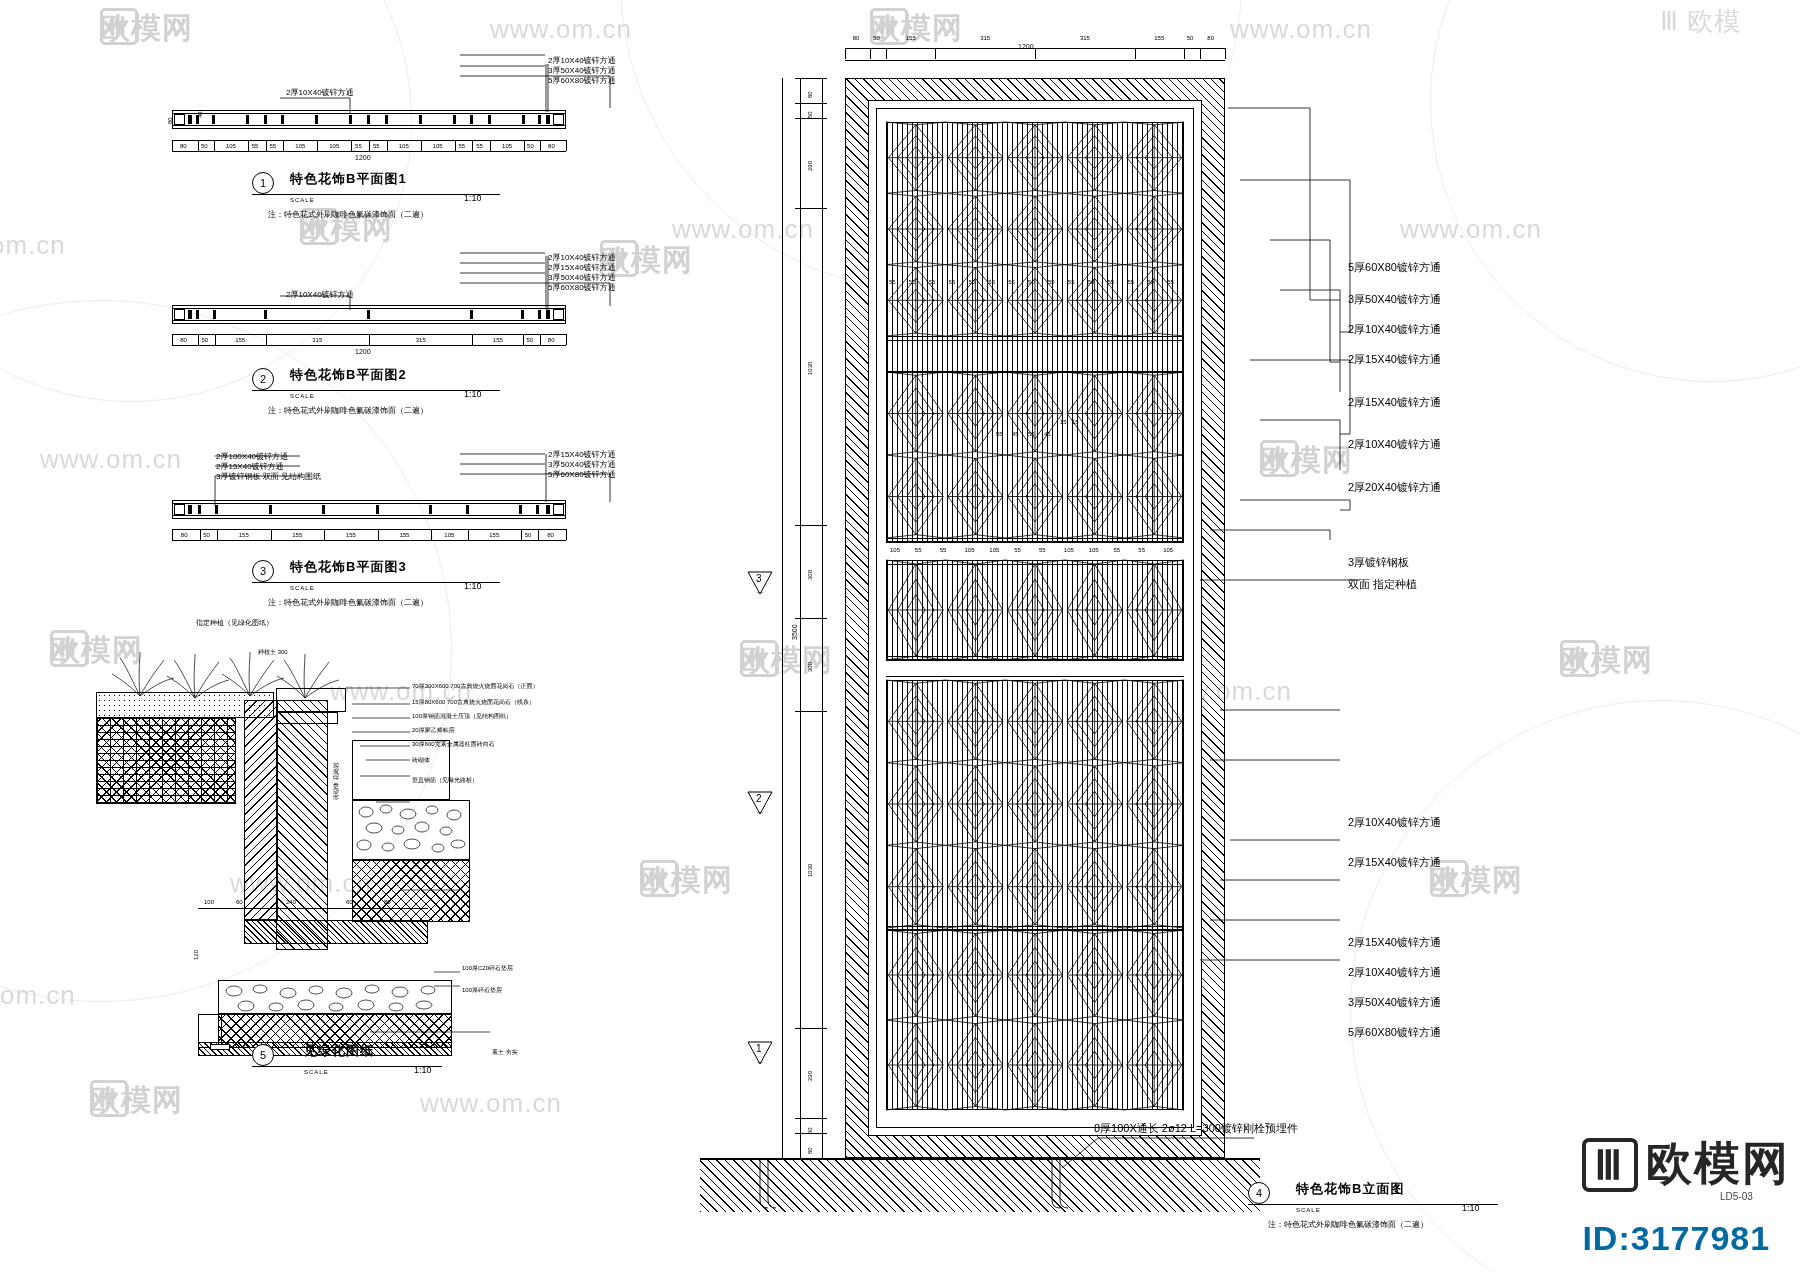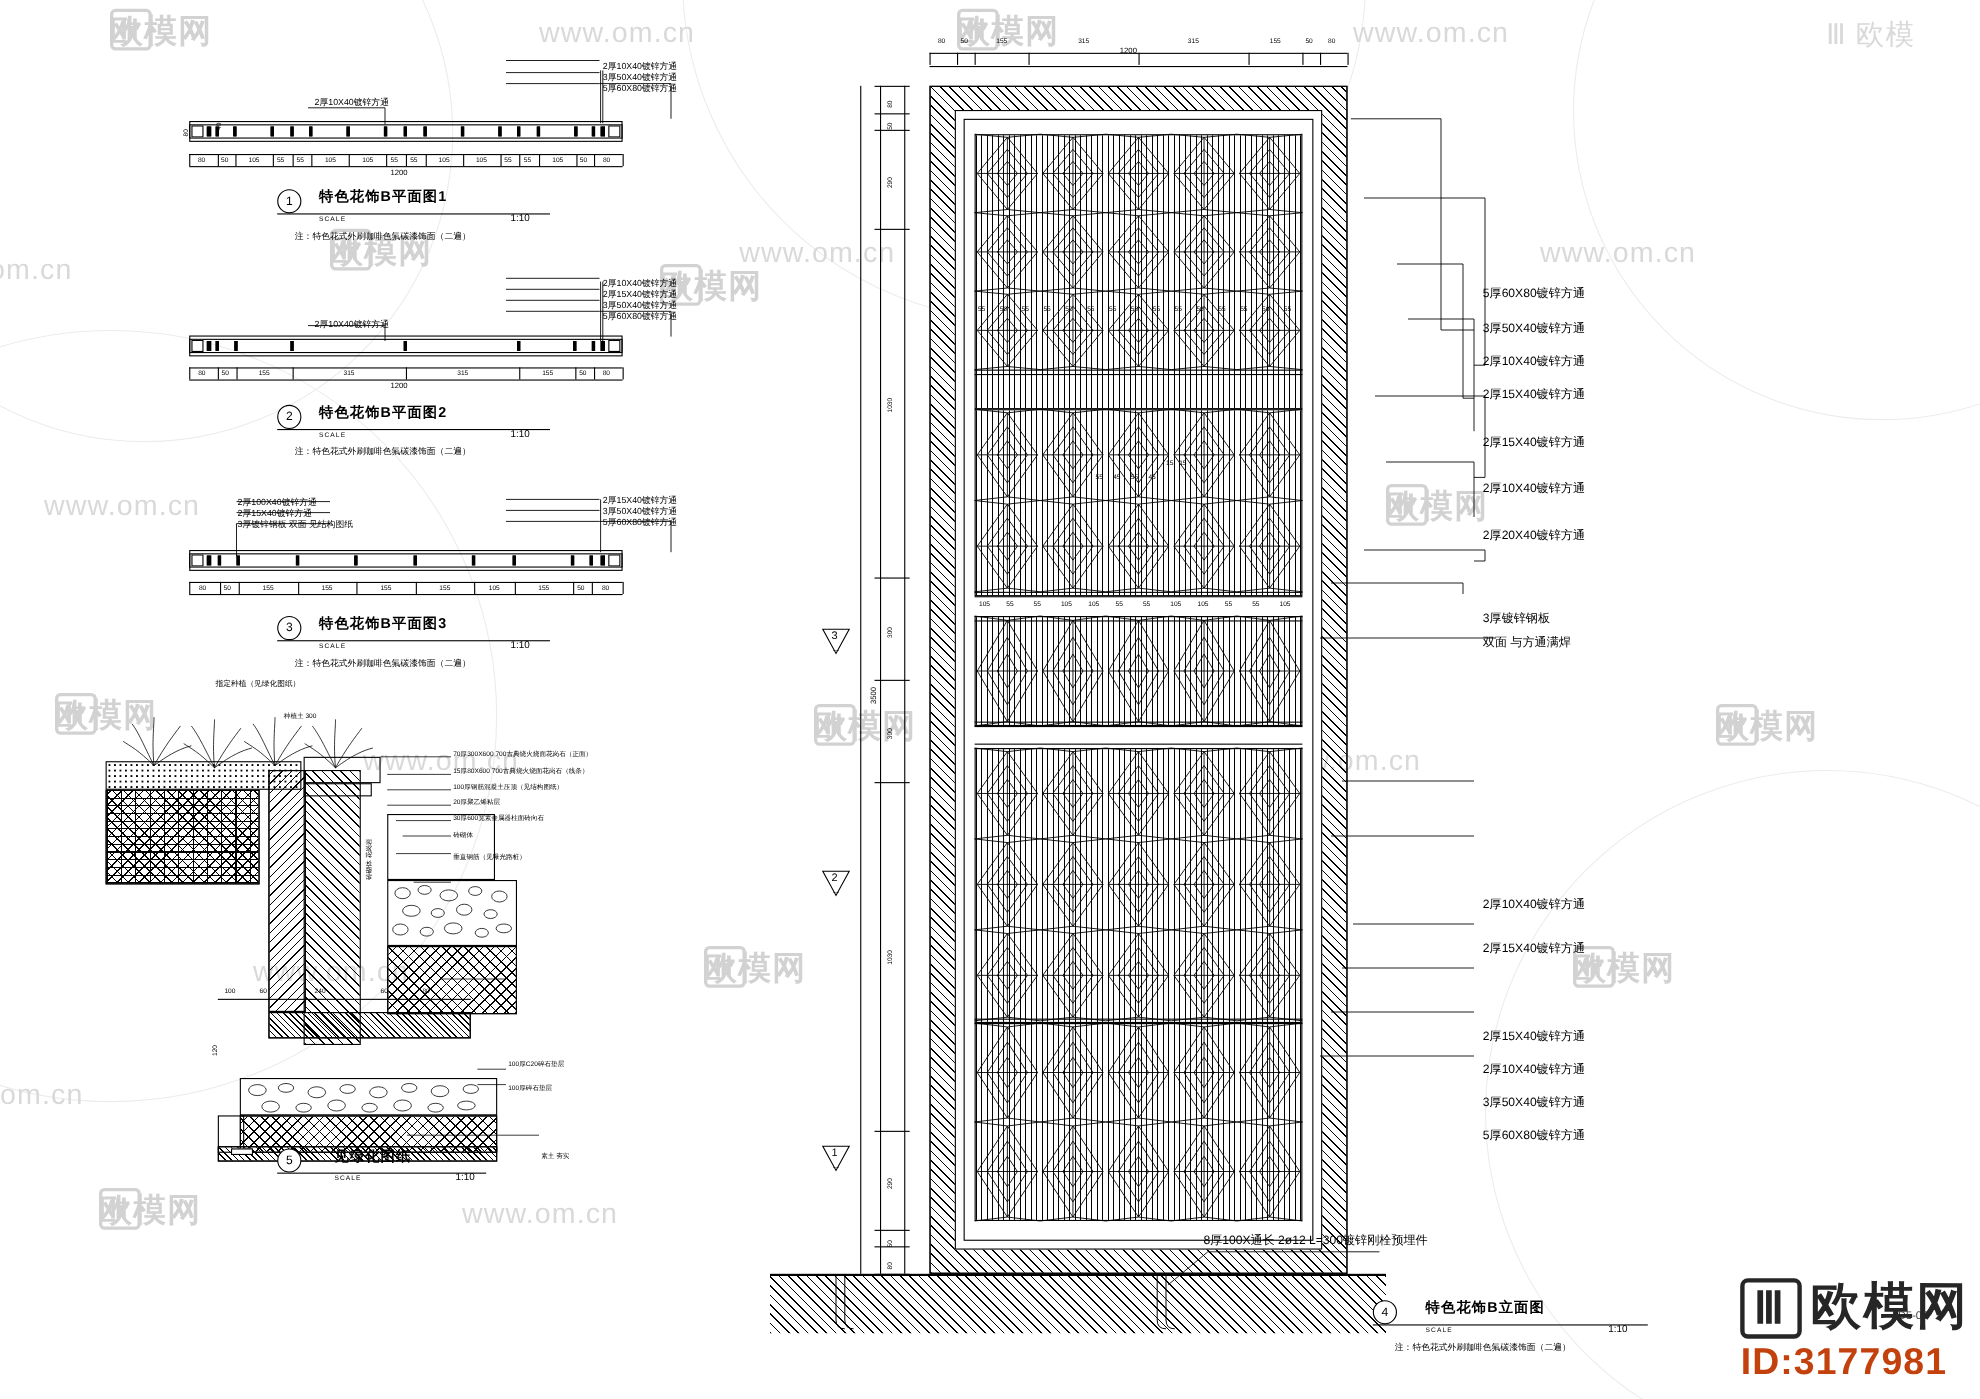--- a/index.html
+++ b/index.html
@@ -45,41 +45,41 @@
   .vstripe{background-image:repeating-linear-gradient(90deg,#000 0 1px,transparent 1px 5px);}
   .crosshatch{background-image:repeating-linear-gradient(45deg,#000 0 1px,transparent 1px 7px),
                                repeating-linear-gradient(-45deg,#000 0 1px,transparent 1px 7px);}
   .dots{background-image:radial-gradient(#000 0.7px,transparent 0.8px);background-size:5px 5px;}
   .brick{background-image:repeating-linear-gradient(0deg,#000 0 1px,transparent 1px 7px),
                          repeating-linear-gradient(90deg,#000 0 1px,transparent 1px 13px);}
 
   
   .idbadge{position:absolute;right:10px;bottom:14px;text-align:left;}
   .idbadge .lg{font-size:46px;font-weight:bold;color:#262626;letter-spacing:2px;}
-  .idbadge .id{font-size:34px;font-weight:bold;color:#c2410c;letter-spacing:1px;}
+  .idbadge .id{font-size:34px;font-weight:bold;color:#0369a1;letter-spacing:1px;margin-top:24px;}
   .idbadge .lgbox{display:inline-block;border:4px solid #262626;border-radius:7px;
       padding:0 8px;margin-right:8px;font-size:40px;letter-spacing:4px;}
   svg{position:absolute;left:0;top:0;overflow:visible;}
 </style>
 </head>
 <body>
 
 <div class="sheet">
 
   <div class="wmcircle" style="left:-150px;top:-160px;width:560px;height:560px;"></div>
   <div class="wmcircle" style="left:-250px;top:300px;width:700px;height:700px;"></div>
   <div class="wmcircle" style="left:1430px;top:-180px;width:560px;height:560px;"></div>
   <div class="wmcircle" style="left:1350px;top:700px;width:620px;height:620px;"></div>
   <div class="wmcircle" style="left:620px;top:-330px;width:620px;height:620px;"></div>
 
   <div class="wm logo" style="left:100px;top:8px;"><span class="box">Ⅲ</span>欧模网</div>
   <div class="wm" style="left:490px;top:14px;">www.om.cn</div>
   <div class="wm logo" style="left:870px;top:8px;"><span class="box">Ⅲ</span>欧模网</div>
   <div class="wm" style="left:1230px;top:14px;">www.om.cn</div>
-  <div class="wm" style="left:1660px;top:14px;">Ⅲ 欧模</div>
+  <div class="wm" style="left:1660px;top:4px;">Ⅲ 欧模</div>
 
   <div class="wm" style="left:-10px;top:230px;">om.cn</div>
   <div class="wm logo" style="left:300px;top:208px;"><span class="box">Ⅲ</span>欧模网</div>
   <div class="wm" style="left:672px;top:214px;">www.om.cn</div>
   <div class="wm logo" style="left:1030px;top:208px;"><span class="box">Ⅲ</span>欧模网</div>
   <div class="wm" style="left:1400px;top:214px;">www.om.cn</div>
 
   <div class="wm" style="left:40px;top:444px;">www.om.cn</div>
   <div class="wm logo" style="left:600px;top:240px;"><span class="box">Ⅲ</span>欧模网</div>
   <div class="wm" style="left:880px;top:446px;">www.om.cn</div>
@@ -1023,21 +1023,21 @@
     </svg>
 
     <div class="txt t11" style="left:1348px;top:263px;">5厚60X80镀锌方通</div>
     <div class="txt t11" style="left:1348px;top:295px;">3厚50X40镀锌方通</div>
     <div class="txt t11" style="left:1348px;top:325px;">2厚10X40镀锌方通</div>
     <div class="txt t11" style="left:1348px;top:355px;">2厚15X40镀锌方通</div>
     <div class="txt t11" style="left:1348px;top:398px;">2厚15X40镀锌方通</div>
     <div class="txt t11" style="left:1348px;top:440px;">2厚10X40镀锌方通</div>
     <div class="txt t11" style="left:1348px;top:483px;">2厚20X40镀锌方通</div>
     <div class="txt t11" style="left:1348px;top:558px;">3厚镀锌钢板</div>
-    <div class="txt t11" style="left:1348px;top:580px;">双面 与方通满焊</div>
+    <div class="txt t11" style="left:1348px;top:580px;">双面 指定种植</div>
     <div class="txt t11" style="left:1348px;top:818px;">2厚10X40镀锌方通</div>
     <div class="txt t11" style="left:1348px;top:858px;">2厚15X40镀锌方通</div>
     <div class="txt t11" style="left:1348px;top:938px;">2厚15X40镀锌方通</div>
     <div class="txt t11" style="left:1348px;top:968px;">2厚10X40镀锌方通</div>
     <div class="txt t11" style="left:1348px;top:998px;">3厚50X40镀锌方通</div>
     <div class="txt t11" style="left:1348px;top:1028px;">5厚60X80镀锌方通</div>
 
     <svg width="260" height="70" style="left:1040px;top:1108px;">
       <g stroke="#000" stroke-width="0.8" fill="none">
         <path d="M22,60 L58,30 L214,30"></path>

